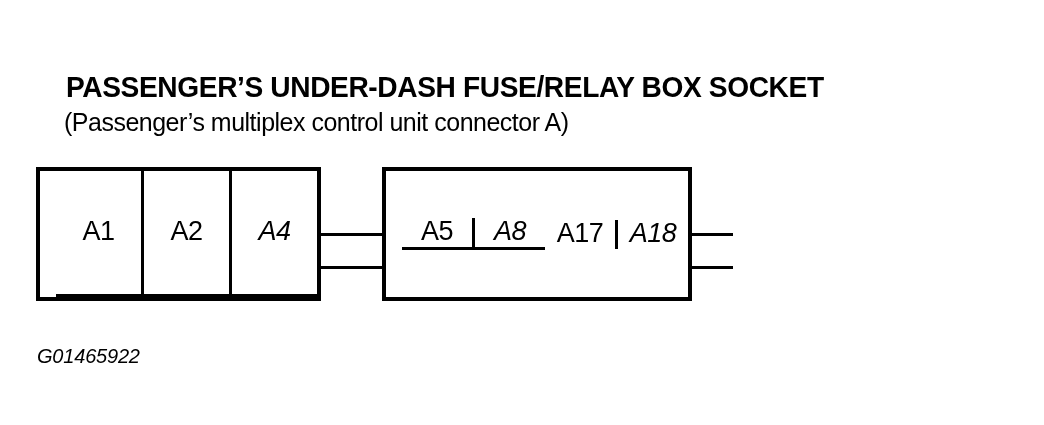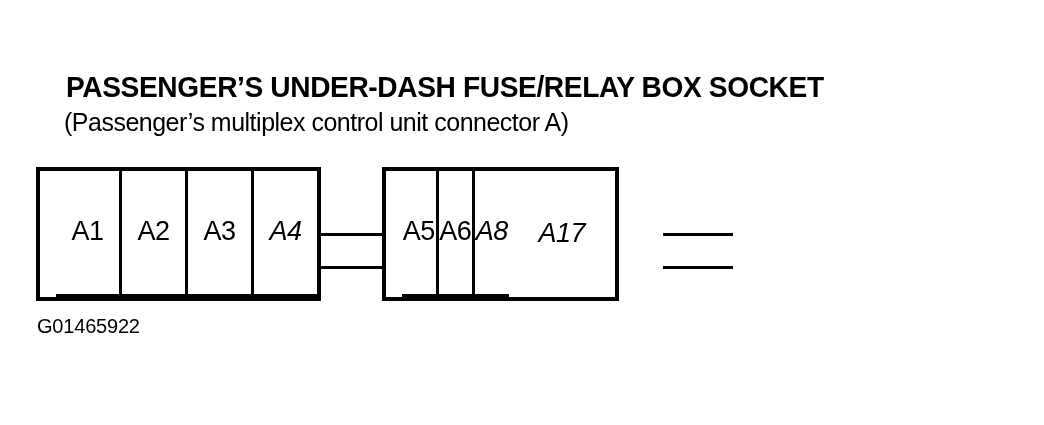--- a/index.html
+++ b/index.html
@@ -45,26 +45,27 @@
     font-weight: normal;
     letter-spacing: -0.5px;
     line-height: 28px;
     white-space: nowrap;
     transform: scaleX(0.96);
     transform-origin: left top;
   }
   .caption {
     position: absolute;
     left: 37px;
-    top: 315px;
+    top: 345px;
     font-size: 20px;
     font-weight: normal;
     letter-spacing: -0.2px;
     line-height: 22px;
     white-space: nowrap;
+    font-style: italic;
   }
 
   
   .connector-block {
     position: absolute;
     box-sizing: border-box;
     border: 4px solid #000000;
     background: #ffffff;
     display: flex;
     flex-direction: row;
@@ -92,21 +93,21 @@
     white-space: nowrap;
     padding-bottom: 2px;
   }
   .conn-cell:last-child {
     border-right: none;
     font-style: italic;
   }
 
   
   #block-1 { left: 36px;  top: 167px; width: 285px; height: 134px; }
-  #block-2 { left: 382px; top: 167px; width: 237px; height: 134px; }
+  #block-2 { left: 382px; top: 167px; width: 310px; height: 134px; align-items: center; }
   #block-3 { left: 727px; top: 167px; width: 279px; height: 134px; }
 
   
   .link-line {
     position: absolute;
     background: #000000;
     height: 3px;
     z-index: 1;
   }
   #link-1-upper { left: 316px; top: 233px; width: 72px; }
@@ -120,33 +121,32 @@
 <div id="diagram-root">
 
   <div class="title">PASSENGER’S UNDER-DASH FUSE/RELAY BOX SOCKET</div>
 
   <div class="subtitle">(Passenger’s multiplex control unit connector A)</div>
 
   <div class="connector-block" id="block-1">
     <div class="conn-row row-top">
       <div class="conn-cell">A1</div>
       <div class="conn-cell">A2</div>
-      <div class="conn-cell">A3</div>
       <div class="conn-cell">A4</div>
     </div>
   </div>
 
   <div class="connector-block" id="block-2">
     <div class="conn-row row-top">
       <div class="conn-cell">A5</div>
-      <div class="conn-cell">A6</div>
       <div class="conn-cell">A8</div>
     </div>
     <div class="conn-row row-bottom">
       <div class="conn-cell">A17</div>
+      <div class="conn-cell">A18</div>
     </div>
   </div>
 
 
   <div class="link-line" id="link-1-upper"></div>
   <div class="link-line" id="link-1-lower"></div>
   <div class="link-line" id="link-2-upper"></div>
   <div class="link-line" id="link-2-lower"></div>
 
   <div class="caption">G01465922</div>

